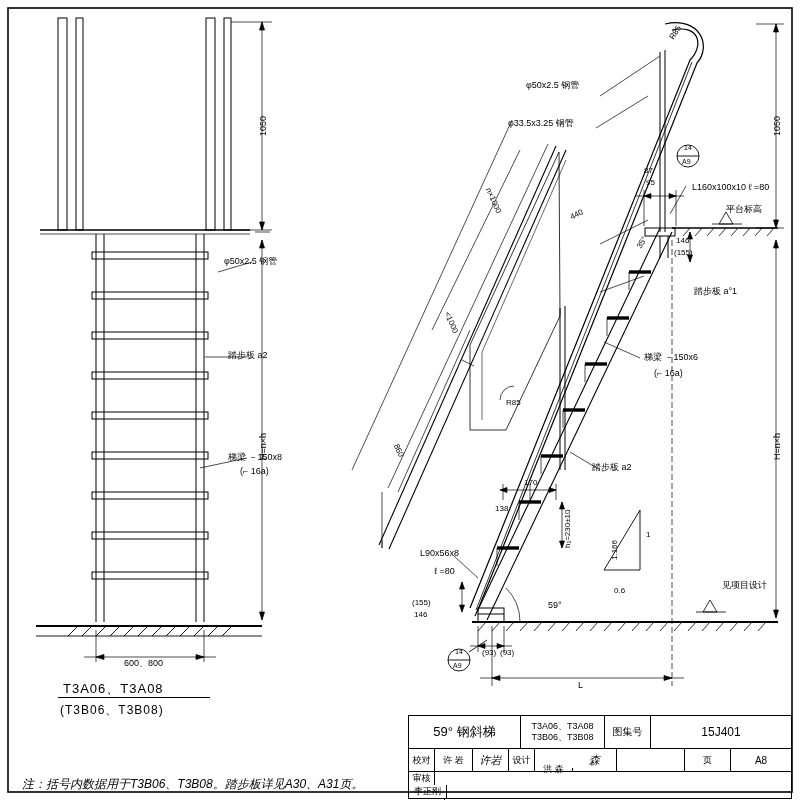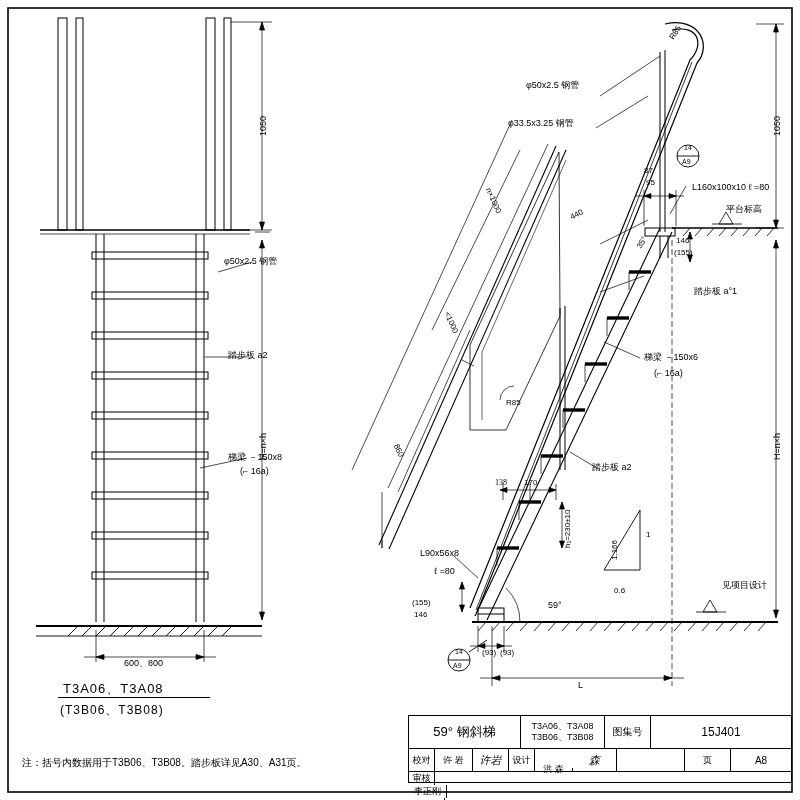--- a/index.html
+++ b/index.html
@@ -3,28 +3,28 @@
 <meta charset="utf-8">
 <style>
   html,body{margin:0;padding:0;background:#fff;}
   body{width:800px;height:800px;font-family:"Liberation Sans",sans-serif;color:#000;overflow:hidden;}
   #sheet{position:relative;width:800px;height:800px;}
   svg{position:absolute;left:0;top:0;}
   .lbl{position:absolute;font-size:9px;line-height:1.15;white-space:nowrap;color:#000;}
   .lbl.small{font-size:8px;}
   .lbl.tiny{font-size:7px;}
   .rot90{transform-origin:0 0;transform:rotate(-90deg);}
-  .tb{position:absolute;left:408px;top:715px;width:384px;height:68px;border:1.4px solid #000;box-sizing:border-box;}
+  .tb{position:absolute;left:408px;top:715px;width:384px;height:84px;border:1.4px solid #000;box-sizing:border-box;}
   .tbrow{display:flex;height:33px;border-bottom:1.2px solid #000;box-sizing:border-box;}
   .tbrow2{display:flex;height:23px;border-bottom:1px solid #000;box-sizing:border-box;}
   .tbrow3{display:flex;height:22px;box-sizing:border-box;flex-direction:column;}
   .cell{display:flex;align-items:center;justify-content:center;box-sizing:border-box;border-right:1px solid #000;font-size:10px;padding:0 2px;}
   .cell:last-child{border-right:none;}
   .hand{font-family:Liberation Sans, sans-serif;font-style:italic;font-size:11px;}
-  .note{position:absolute;left:22px;top:756px;font-size:10px;}
+  .note{position:absolute;left:22px;top:776px;font-size:12px;font-style:italic;}
   .title1{position:absolute;left:63px;top:680px;font-size:13px;letter-spacing:1px;}
   .title2{position:absolute;left:60px;top:702px;font-size:12px;letter-spacing:1px;}
   .tline{position:absolute;left:58px;top:697px;width:152px;height:1px;background:#000;}
 </style>
 </head>
 <body>
 
 <div id="sheet">
 
 <svg width="800" height="800">
@@ -318,21 +318,21 @@
 <div class="lbl" style="left:420px;top:548px;">L90x56x8</div>
 <div class="lbl" style="left:434px;top:566px;">ℓ =80</div>
 <div class="lbl" style="left:722px;top:580px;">见项目设计</div>
 
 <div class="lbl small" style="left:668px;top:28px;transform:rotate(-58deg);">R85</div>
 <div class="lbl small" style="left:506px;top:398px;">R85</div>
 <div class="lbl small" style="left:480px;top:196px;transform:rotate(66deg);">n×1000</div>
 <div class="lbl small" style="left:440px;top:318px;transform:rotate(66deg);">&lt;1000</div>
 <div class="lbl small" style="left:392px;top:446px;transform:rotate(66deg);">860</div>
 <div class="lbl small" style="left:570px;top:210px;transform:rotate(-28deg);">440</div>
-<div class="lbl small" style="left:495px;top:478px;font-family:Liberation Serif, serif;">138</div>
+<div class="lbl small" style="left:495px;top:504px;">138</div>
 <div class="lbl small" style="left:524px;top:478px;">170</div>
 <div class="lbl small rot90" style="left:563px;top:548px;">h₁=230±10</div>
 <div class="lbl small" style="left:676px;top:236px;">146</div>
 <div class="lbl small" style="left:674px;top:248px;">(155)</div>
 <div class="lbl small" style="left:412px;top:598px;">(155)</div>
 <div class="lbl small" style="left:414px;top:610px;">146</div>
 <div class="lbl small" style="left:482px;top:648px;">(93)</div>
 <div class="lbl small" style="left:500px;top:648px;">(93)</div>
 <div class="lbl small" style="left:644px;top:166px;">87</div>
 <div class="lbl small" style="left:646px;top:178px;">95</div>

